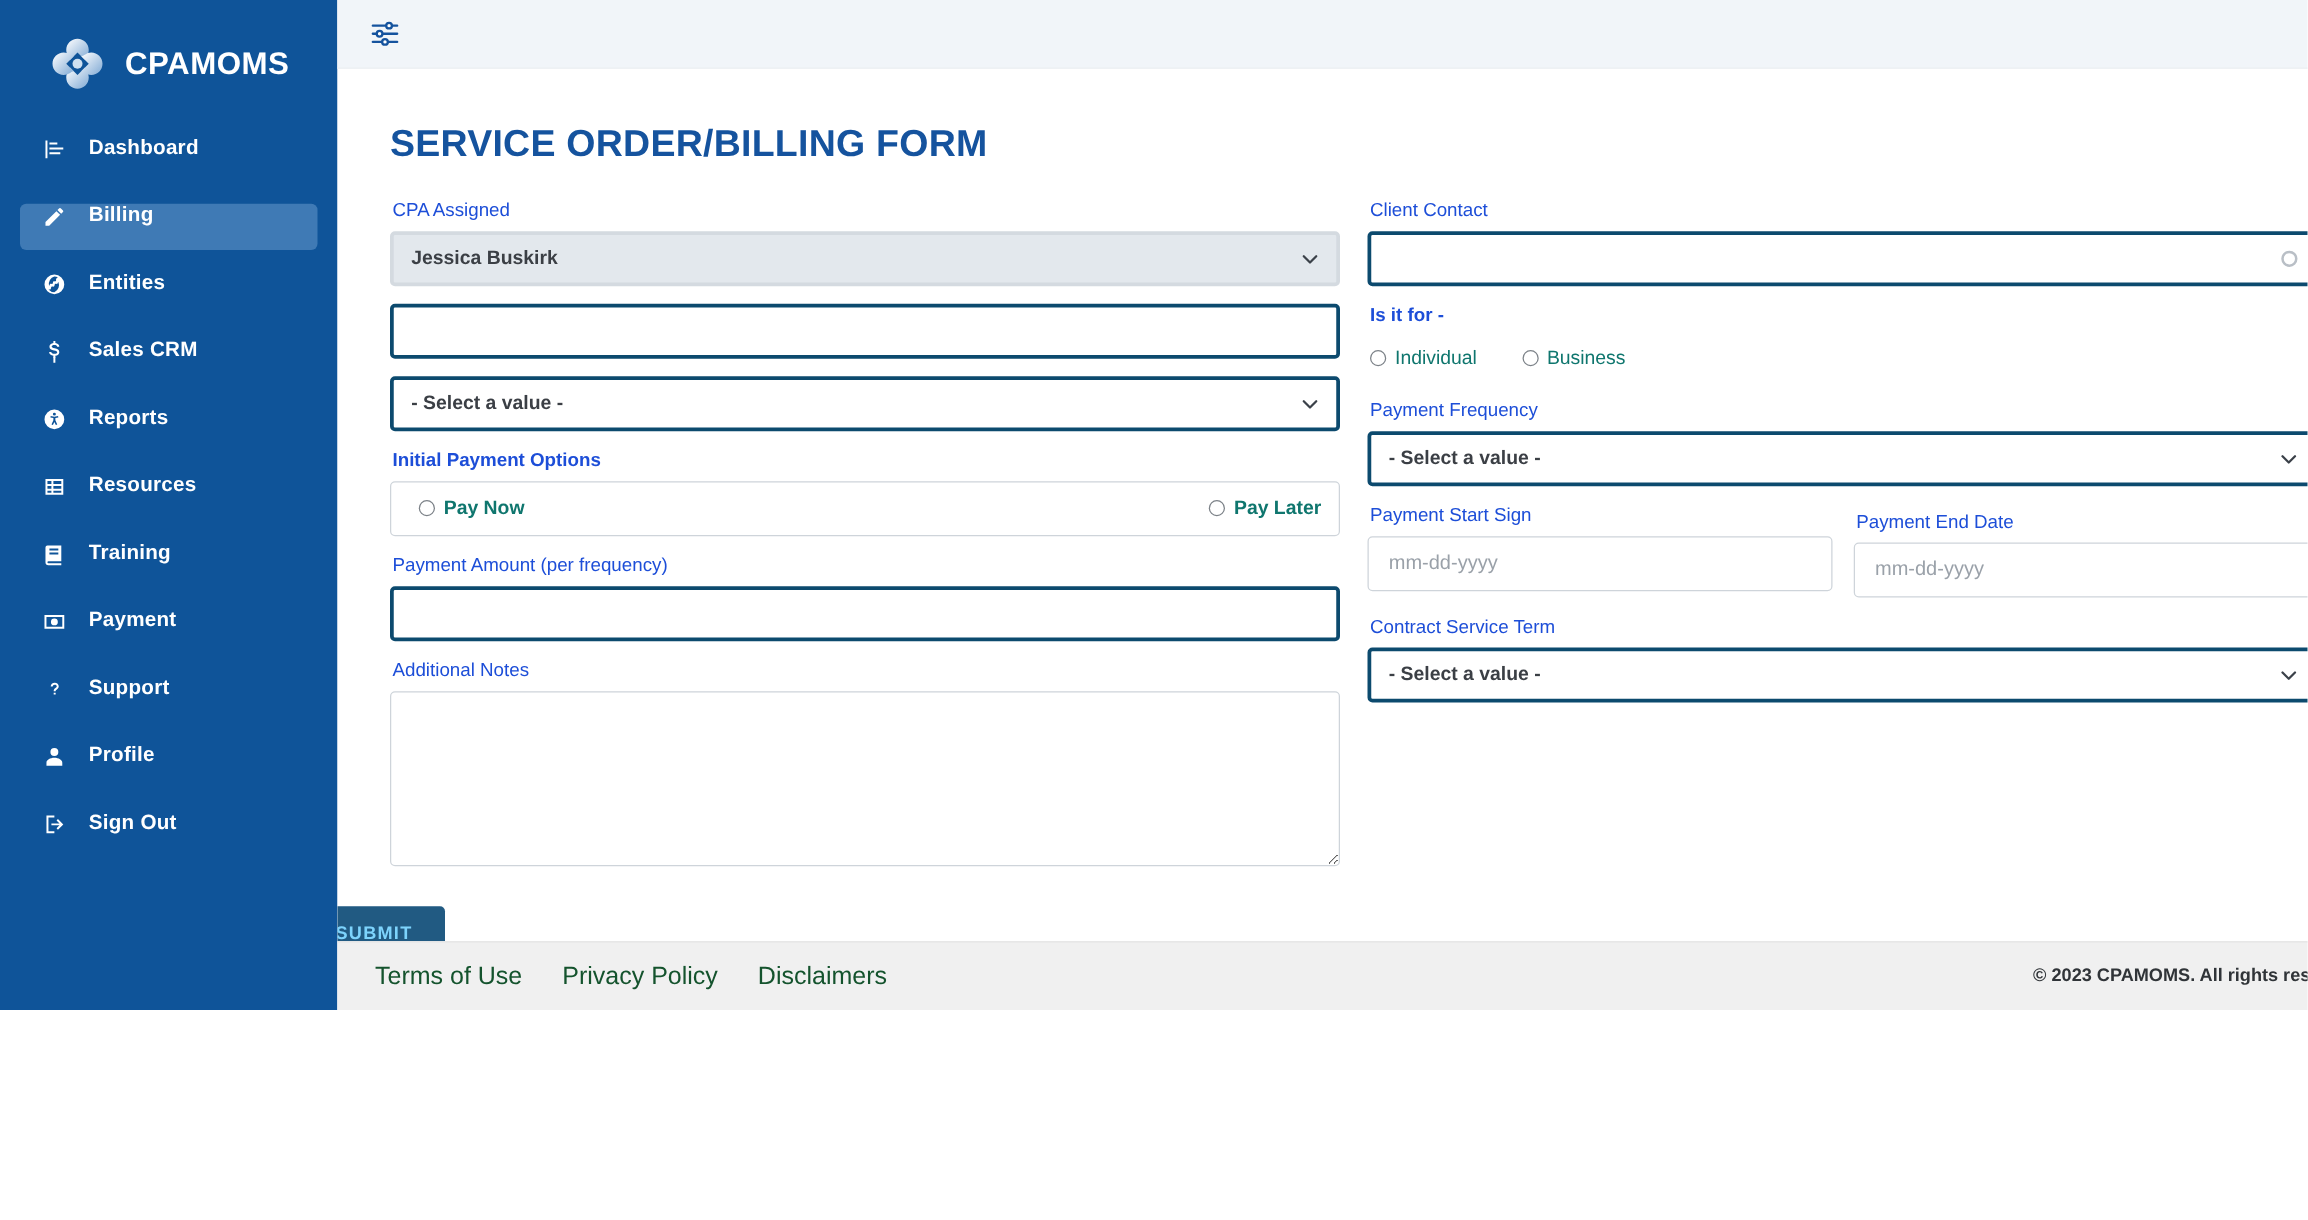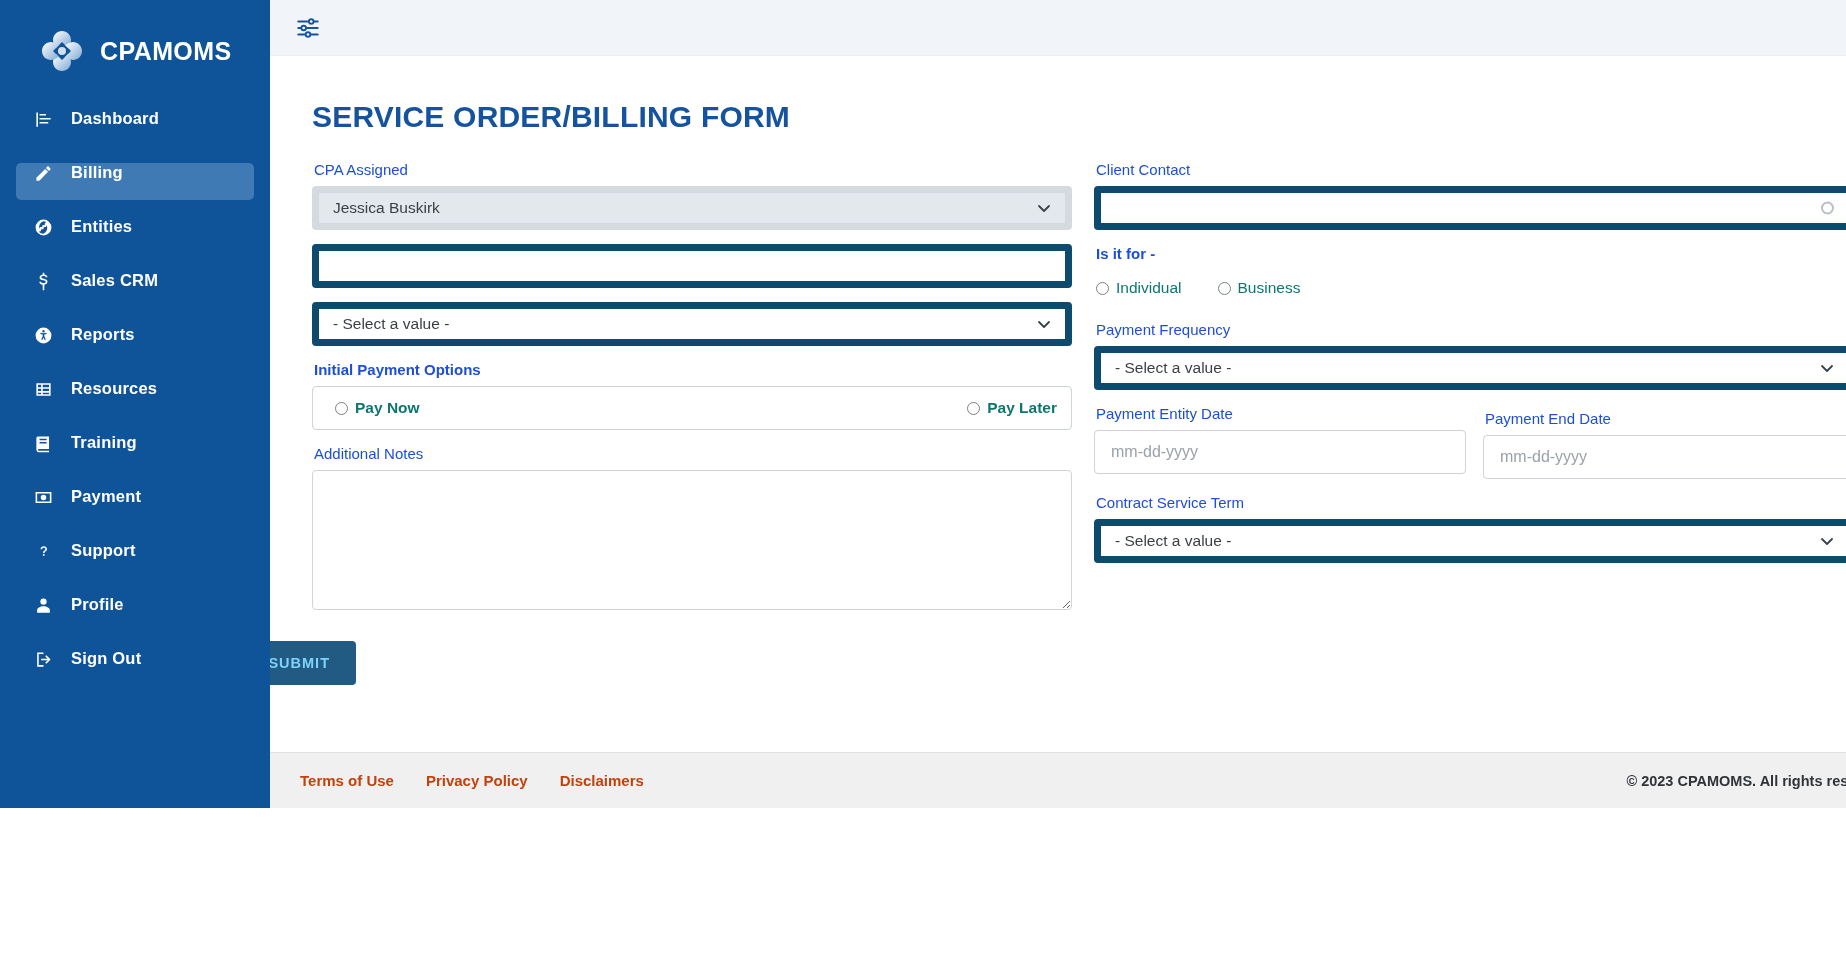--- a/index.html
+++ b/index.html
@@ -106,29 +106,30 @@
     font-size: 15px;
     color: #1d4ed8;
     display: block;
     margin: 0 0 6px 2px;
     line-height: 20px;
   }
   .label.bold { font-weight: bold; }
 
   .control {
     height: 44px;
-    border: 7px solid #0c4a6e;
+    border: 3px solid #0c4a6e;
     border-radius: 4px;
     background: #ffffff;
     display: flex;
     align-items: center;
     padding: 0 14px;
     font-size: 15.5px;
     color: #3b3f45;
     position: relative;
+    font-weight: bold;
   }
   .control.disabled { background: #e3e8ed; border-color: #d4dae0; }
   .control .value { color: #3b3f45; }
   .chev {
     position: absolute;
     right: 14px; top: 50%;
     transform: translateY(-50%);
     width: 14px; height: 14px;
   }
   .chev svg { width: 14px; height: 14px; display: block; }
@@ -232,23 +233,23 @@
     height: 56px;
     background: #f0f0f0;
     border-top: 1px solid #e3e3e3;
     display: flex;
     align-items: center;
     justify-content: space-between;
     padding: 0 22px 0 30px;
   }
   .footer-links { display: flex; gap: 32px; }
   .footer-link {
-    font-size: 15px;
-    font-weight: bold;
-    color: #c2410c;
+    font-size: 20px;
+    font-weight: normal;
+    color: #14532d;
     text-decoration: none;
     cursor: pointer;
   }
   .copyright {
     font-size: 14.5px;
     font-weight: bold;
     color: #303438;
   }
 </style>
 </head>
@@ -451,20 +452,26 @@
                 <span class="dot"></span>
                 <span class="rlabel">Pay Now</span>
               </span>
               <span class="radio">
                 <span class="dot"></span>
                 <span class="rlabel">Pay Later</span>
               </span>
             </div>
           </div>
 
+          <div class="field mb14">
+            <label class="label">Payment Amount (per frequency)</label>
+            <div class="control">
+              <span class="value"></span>
+            </div>
+          </div>
 
           <div class="field">
             <label class="label">Additional Notes</label>
             <textarea class="notes" style=""></textarea>
           </div>
 
           <div class="submit-row">
             <button class="submit-btn">SUBMIT</button>
           </div>
 
@@ -501,21 +508,21 @@
               <span class="chev">
                 <svg viewBox="0 0 14 14" fill="none" stroke="#3b4149" stroke-width="1.8" stroke-linecap="round" stroke-linejoin="round">
                     <polyline points="2,5 7,10 12,5"></polyline>
                   </svg>
               </span>
             </div>
           </div>
 
           <div class="field mb14 date-row">
             <div class="date-col-start">
-              <label class="label">Payment Entity Date</label>
+              <label class="label">Payment Start Sign</label>
               <div class="date-input">mm-dd-yyyy</div>
             </div>
             <div class="date-col-end">
               <label class="label">Payment End Date</label>
               <div class="date-input">mm-dd-yyyy</div>
             </div>
           </div>
 
           <div class="field">
             <label class="label">Contract Service Term</label>

